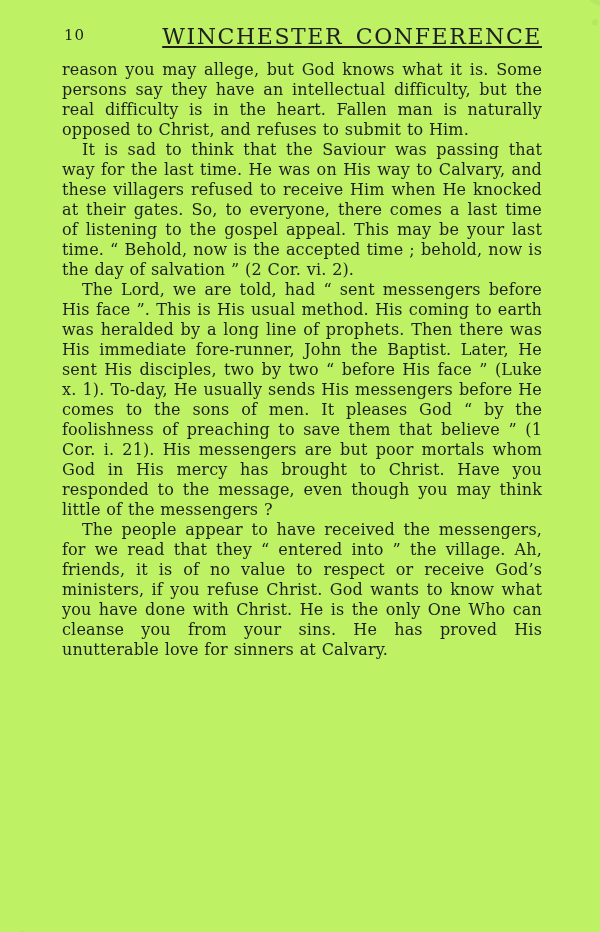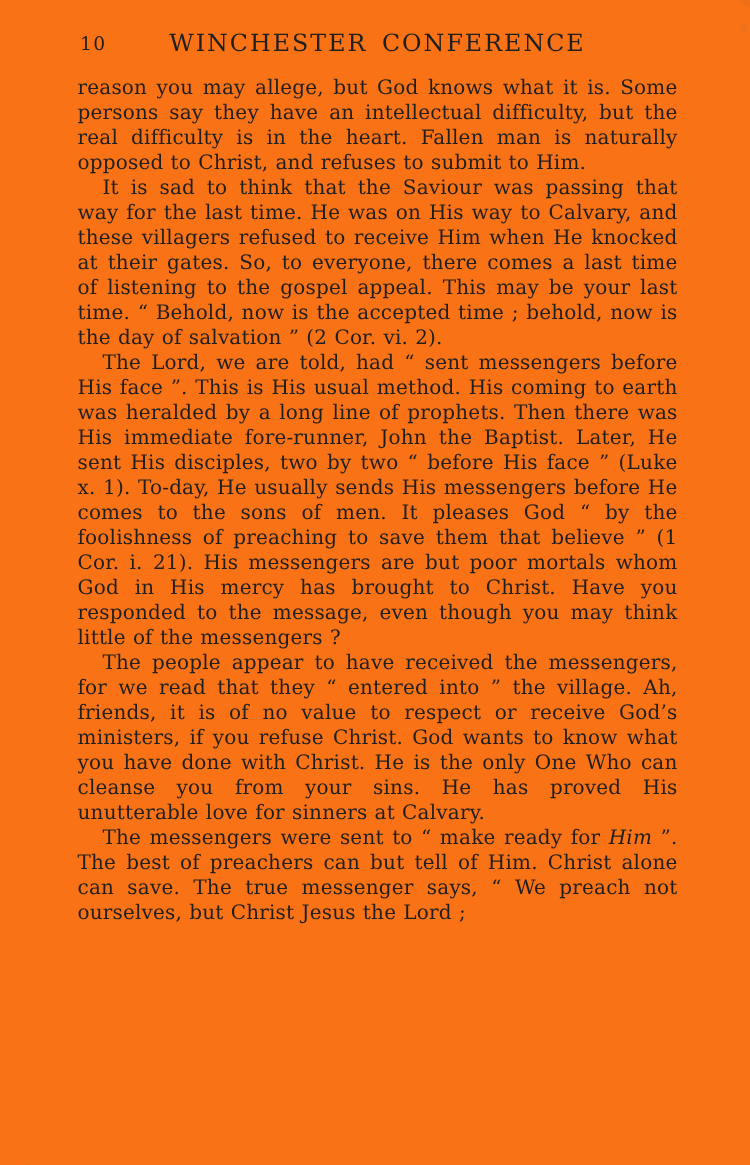--- a/index.html
+++ b/index.html
@@ -4,21 +4,21 @@
 <style>
   html, body {
     margin: 0;
     padding: 0;
     background: #ffffff;
   }
   .page {
     position: relative;
     width: 600px;
     height: 932px;
-    background: #f97316;
+    background: #bef264;
     overflow: hidden;
     font-family: "DejaVu Serif", "Liberation Serif", serif;
     color: #1f1f1f;
     box-sizing: border-box;
     padding: 24px 58px 0 62px;
   }
   .watermark {
     position: absolute;
     top: 52%;
     left: 50%;
@@ -39,24 +39,25 @@
   }
   .page-number {
     position: absolute;
     left: 2px;
     top: 2px;
     font-size: 15px;
     letter-spacing: 1px;
   }
   .running-title {
     display: block;
-    text-align: center;
-    font-size: 19px;
+    text-align: right;
+    font-size: 22px;
     letter-spacing: 1.6px;
     word-spacing: 4px;
+    text-decoration: underline;
   }
   .text-block {
     position: relative;
     z-index: 2;
     font-size: 16px;
     line-height: 20px;
     text-align: justify;
     letter-spacing: 0.15px;
     word-spacing: 0.5px;
   }
@@ -80,16 +81,15 @@
   <header class="page-header">
     <span class="page-number">10</span>
     <span class="running-title">WINCHESTER CONFERENCE</span>
   </header>
 
   <main class="text-block" id="paragraphs">
       <p class="para"><span>reason you may allege, but God knows what it is. Some persons say they have an intellectual difficulty, but the real difficulty is in the heart. Fallen man is naturally opposed to Christ, and refuses to submit to Him.</span></p>
       <p class="para indent"><span>It is sad to think that the Saviour was passing that way for the last time. He was on His way to Calvary, and these villagers refused to receive Him when He knocked at their gates. So, to everyone, there comes a last time of listening to the gospel appeal. This may be your last time. “ Behold, now is the accepted time ; behold, now is the day of salvation ” (2 Cor. vi. 2).</span></p>
       <p class="para indent"><span>The Lord, we are told, had “ sent messengers before His face ”. This is His usual method. His coming to earth was heralded by a long line of prophets. Then there was His immediate fore-runner, John the Baptist. Later, He sent His disciples, two by two “ before His face ” (Luke x. 1). To-day, He usually sends His messengers before He comes to the sons of men. It pleases God “ by the foolishness of preaching to save them that believe ” (1 Cor. i. 21). His messengers are but poor mortals whom God in His mercy has brought to Christ. Have you responded to the message, even though you may think little of the messengers ?</span></p>
       <p class="para indent"><span>The people appear to have received the messengers, for we read that they “ entered into ” the village. Ah, friends, it is of no value to respect or receive God’s ministers, if you refuse Christ. God wants to know what you have done with Christ. He is the only One Who can cleanse you from your sins. He has proved His unutterable love for sinners at Calvary.</span></p>
-      <p class="para indent"><span>The messengers were sent to “ make ready for </span><em>Him</em><span> ”. The best of preachers can but tell of Him. Christ alone can save. The true messenger says, “ We preach not ourselves, but Christ Jesus the Lord ;</span></p>
     </main>
 
 </div>
 
 </body></html>

